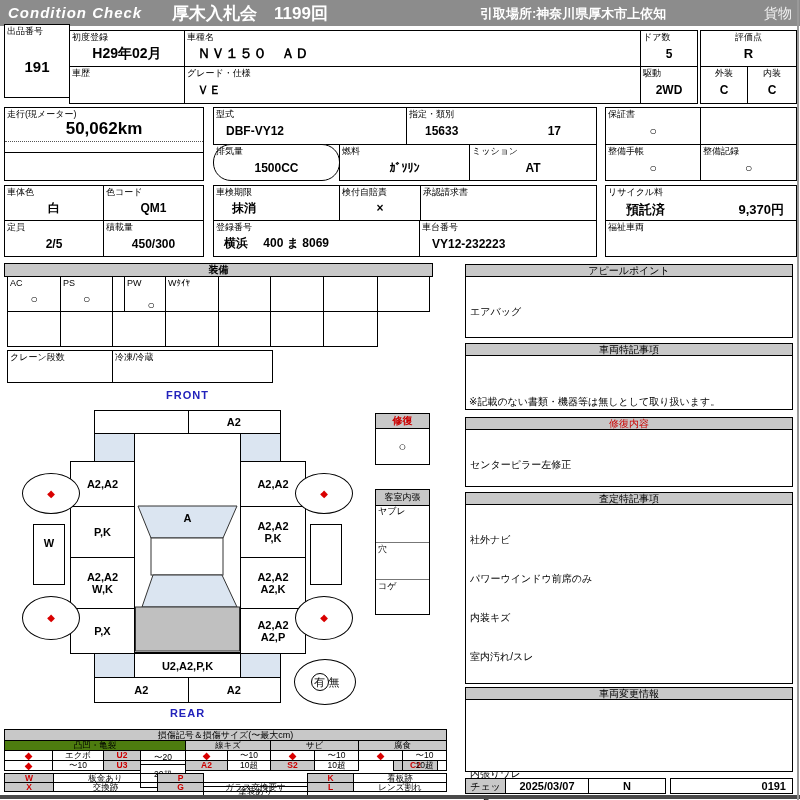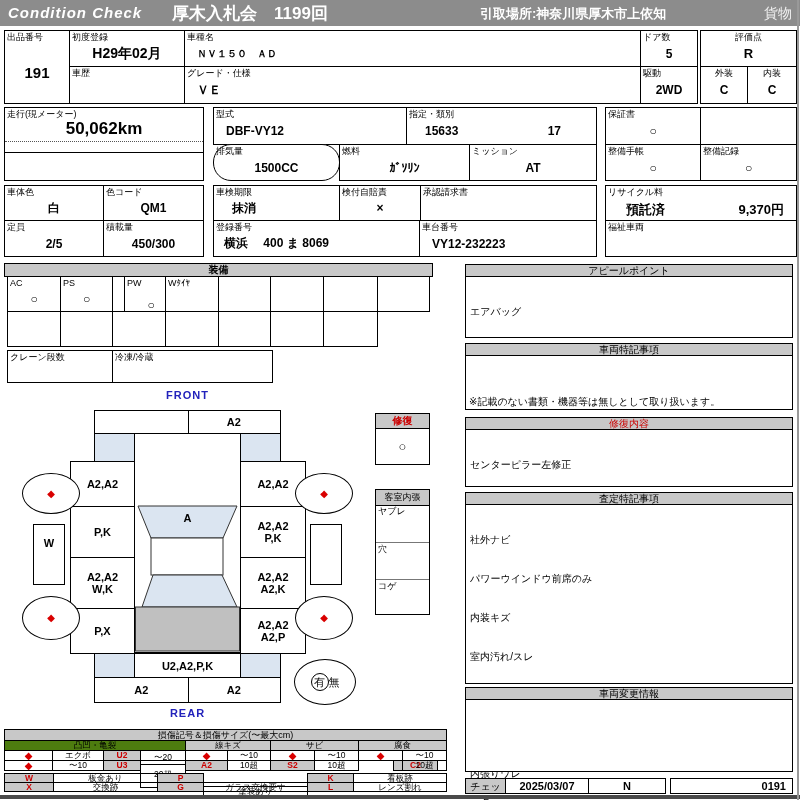--- a/index.html
+++ b/index.html
@@ -24,34 +24,34 @@
 
 <div id="page">
 
   <div style="position:absolute;left:0;top:0;width:800px;height:26px;background:#8c8c8c;">
     <span style="position:absolute;left:8px;top:4px;color:#fff;font-weight:bold;font-style:italic;font-size:15px;letter-spacing:1px;">Condition  Check</span>
     <span style="position:absolute;left:172px;top:2px;color:#fff;font-weight:bold;font-size:17px;">厚木入札会　1199回</span>
     <span style="position:absolute;left:480px;top:5px;color:#fff;font-weight:bold;font-size:13px;">引取場所:神奈川県厚木市上依知</span>
     <span style="position:absolute;right:8px;top:5px;color:#efefef;font-size:14px;">貨物</span>
   </div>
 
-  <div class="c" style="left:4px;top:30px;width:66px;height:74px;">
+  <div class="c" style="left:4px;top:24px;width:66px;height:74px;">
     <span class="l">出品番号</span>
     <div class="vc" style="font-size:15px;">191</div>
   </div>
   <div class="c" style="left:69px;top:30px;width:116px;height:37px;">
     <span class="l">初度登録</span>
     <div class="vc" style="font-size:14px;">H29年02月</div>
   </div>
   <div class="c" style="left:69px;top:66px;width:116px;height:38px;">
     <span class="l">車歴</span>
   </div>
   <div class="c" style="left:184px;top:30px;width:457px;height:37px;">
     <span class="l">車種名</span>
-    <div class="vc" style="justify-content:flex-start;padding-left:12px;font-size:10px;font-family:Liberation Serif, serif;">ＮＶ１５０　ＡＤ</div>
+    <div class="vc" style="justify-content:flex-start;padding-left:12px;font-size:14px;font-family:Liberation Serif, serif;">ＮＶ１５０　ＡＤ</div>
   </div>
   <div class="c" style="left:184px;top:66px;width:457px;height:38px;">
     <span class="l">グレード・仕様</span>
     <div class="vc" style="justify-content:flex-start;padding-left:12px;font-size:12px;">ＶＥ</div>
   </div>
   <div class="c" style="left:640px;top:30px;width:58px;height:37px;">
     <span class="l">ドア数</span>
     <div class="vc">5</div>
   </div>
   <div class="c" style="left:640px;top:66px;width:58px;height:38px;">

